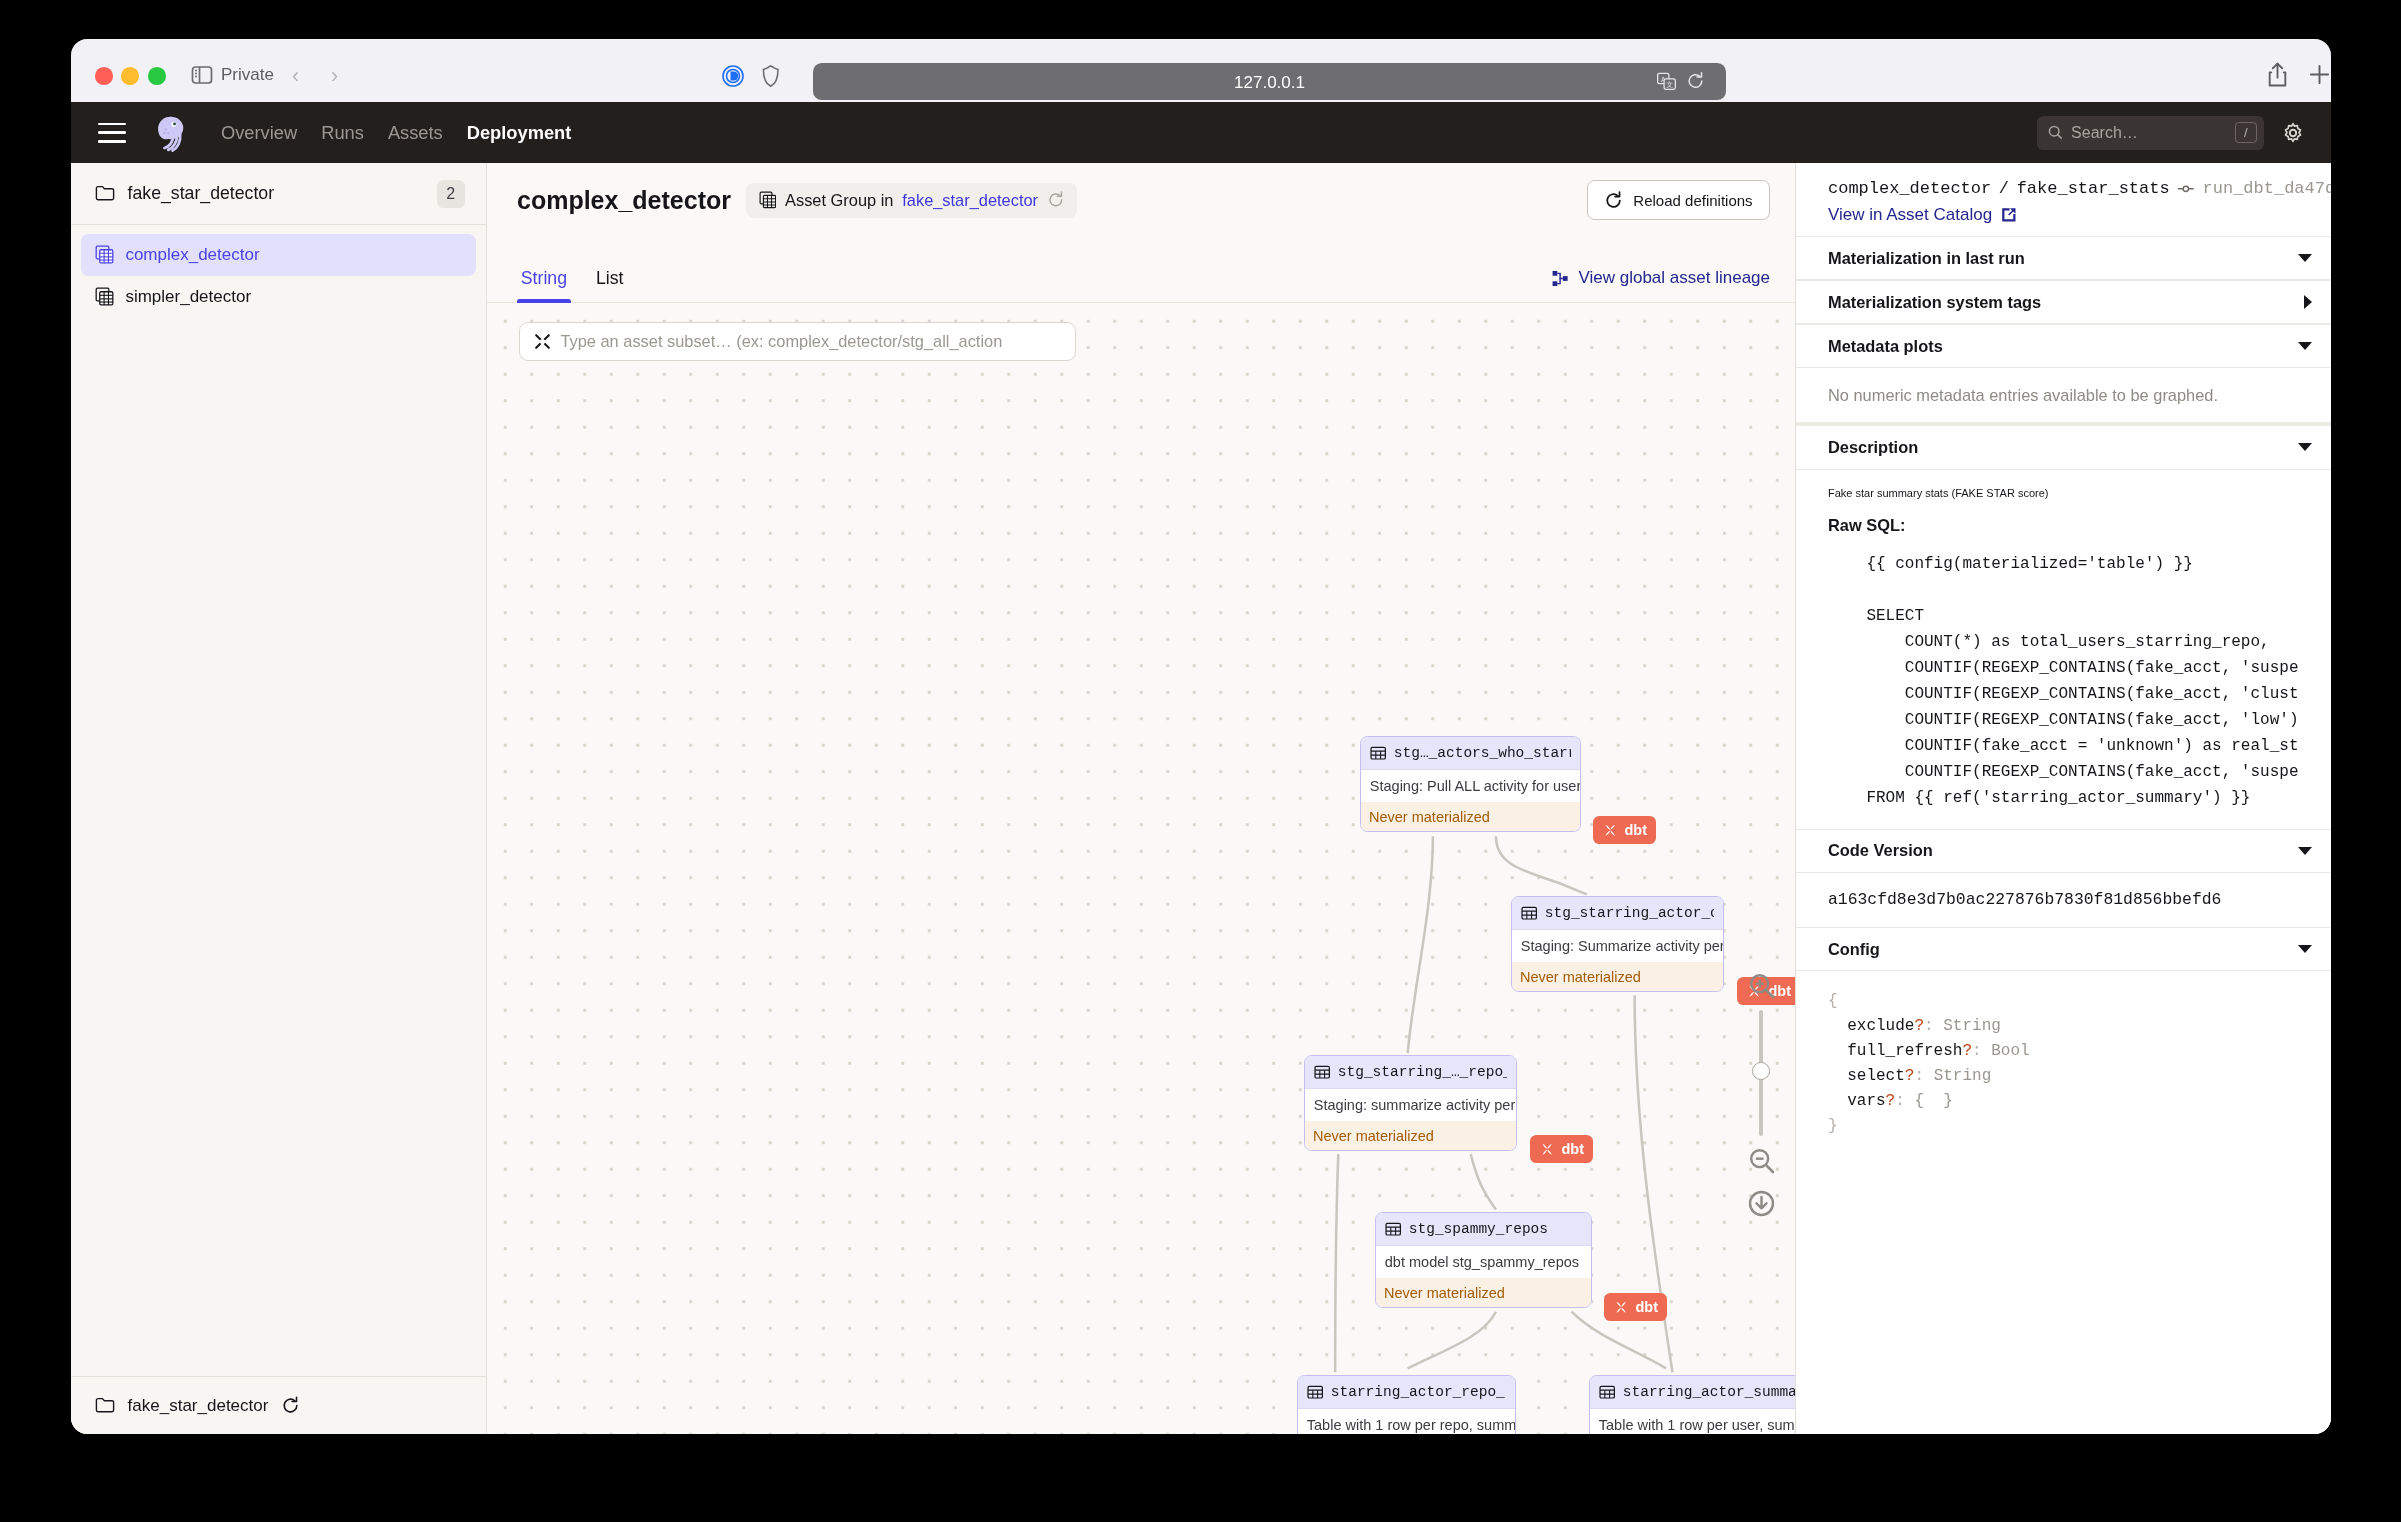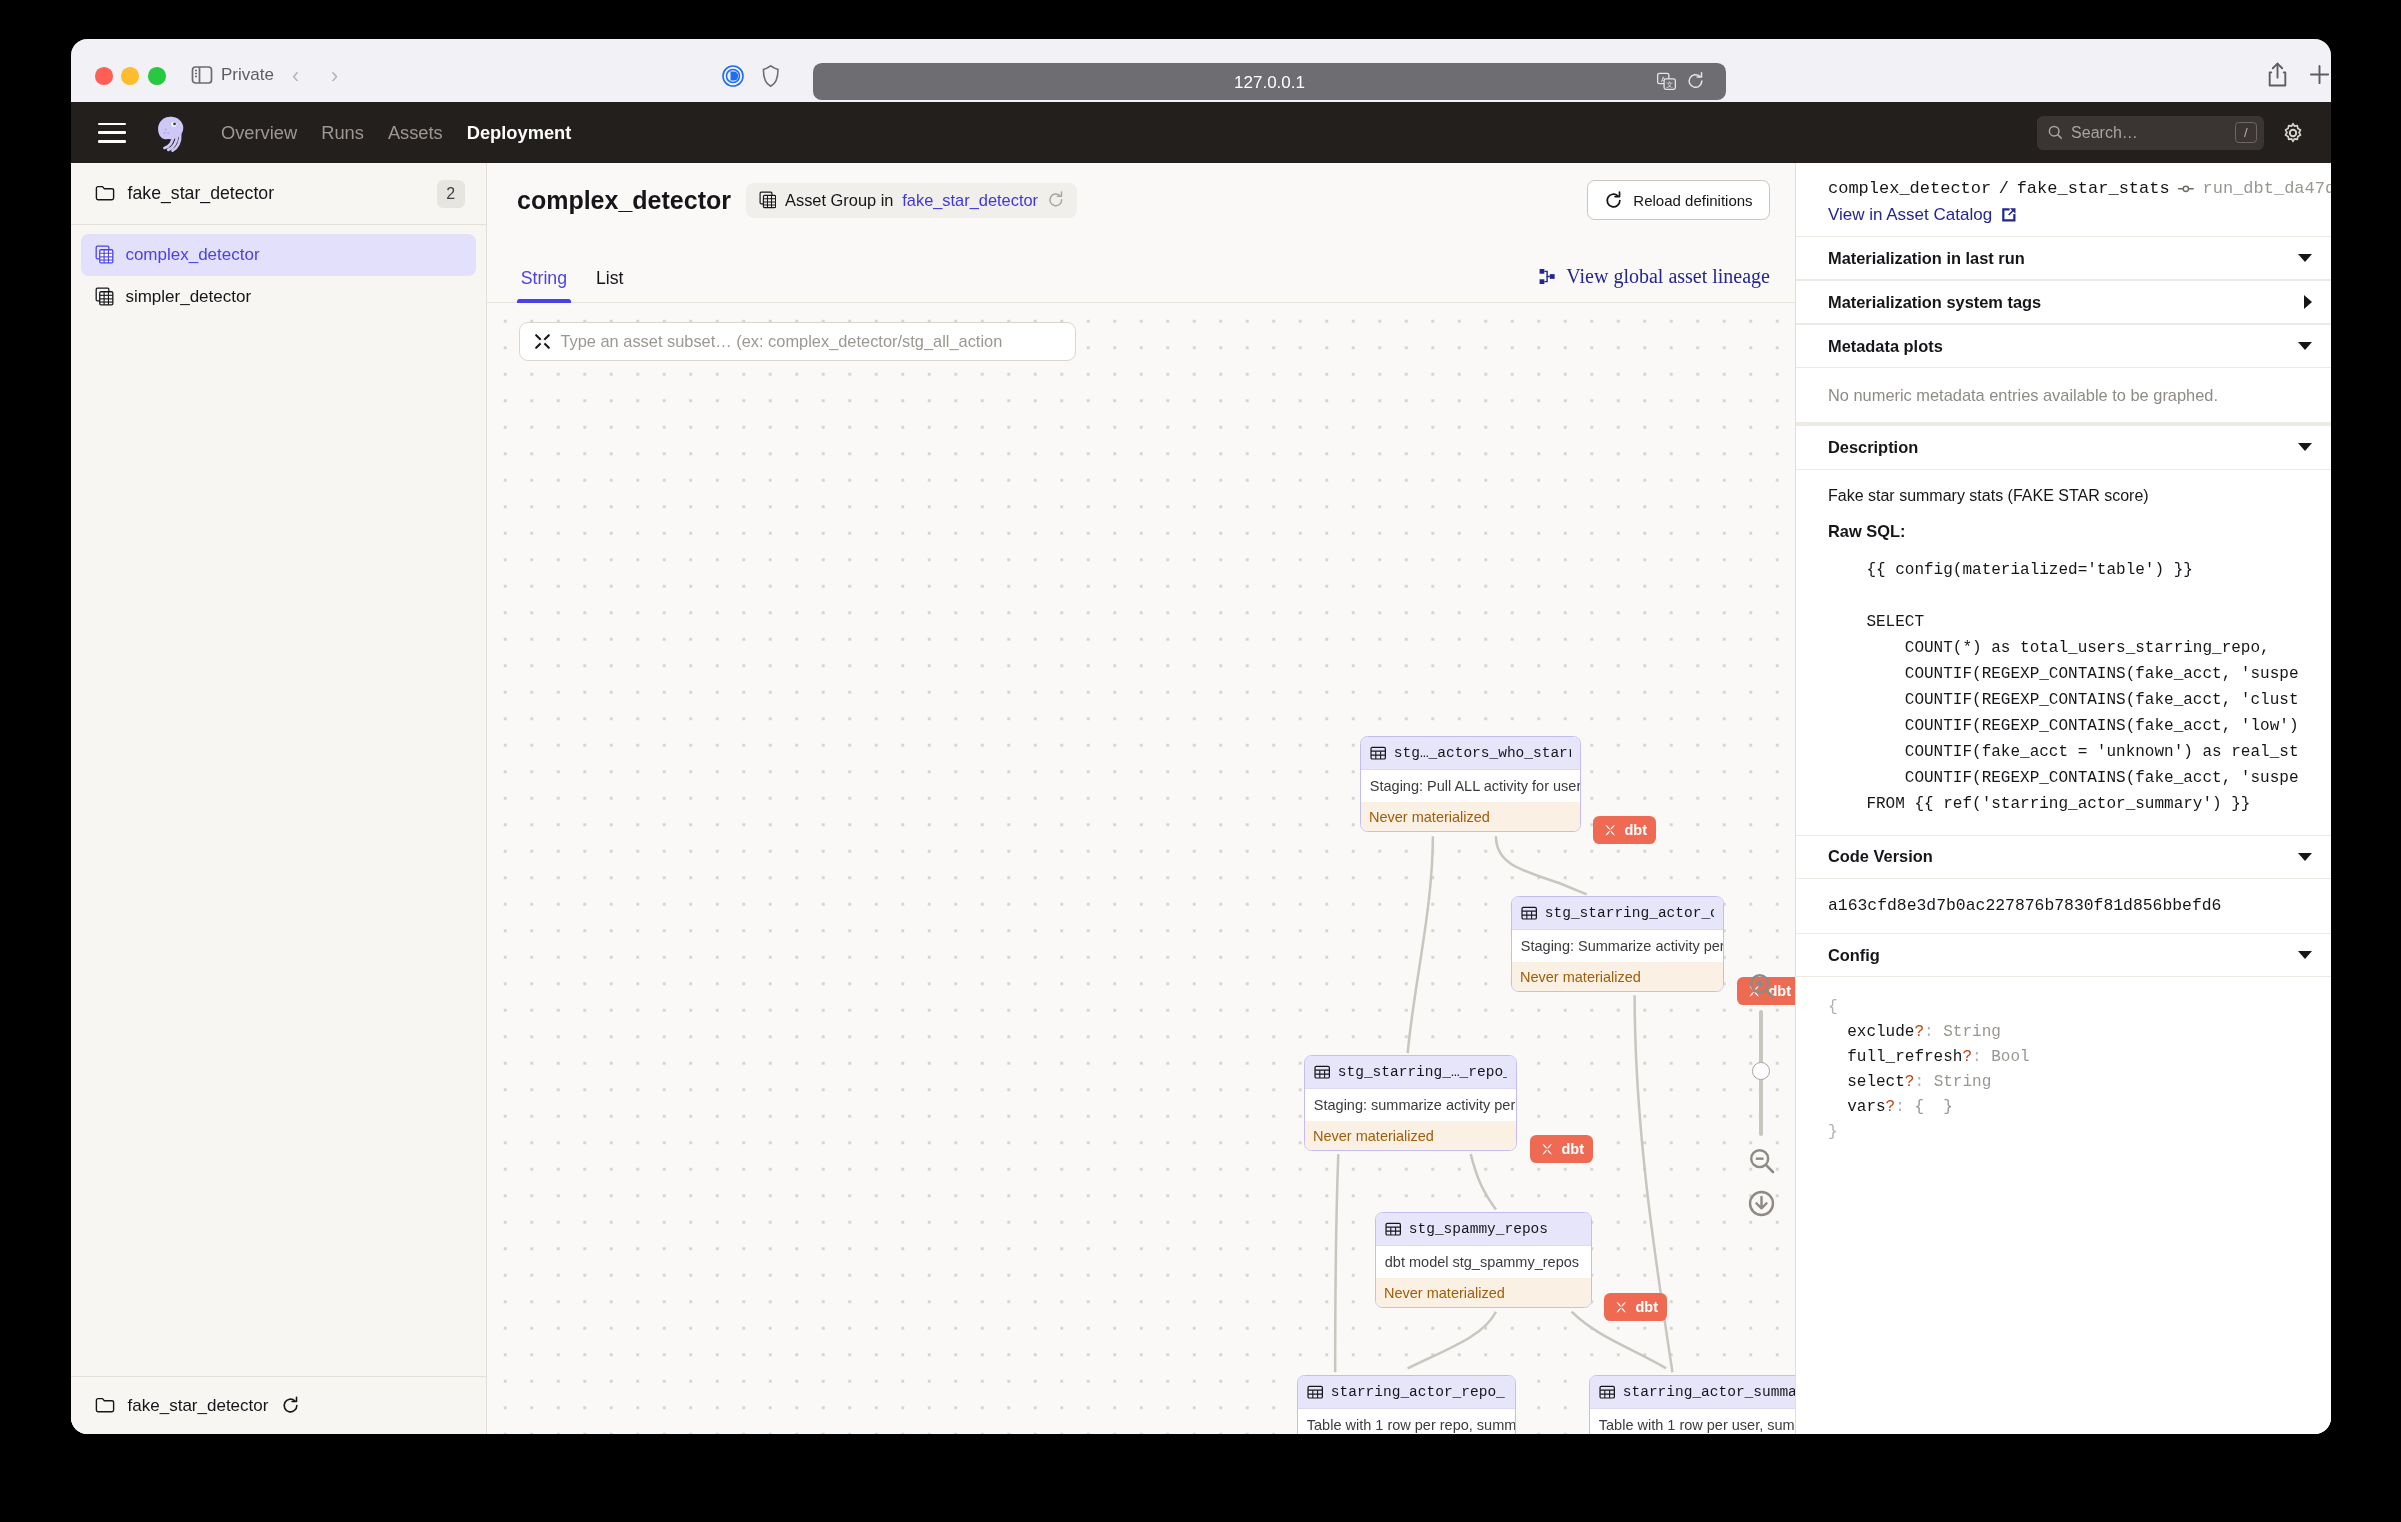--- a/index.html
+++ b/index.html
@@ -238,21 +238,21 @@
   .tab.active::after {
     content: ""; position: absolute; left: 0; right: 0; bottom: -1.3px;
     height: 4.4px; background: #4b41e8; border-radius: 2.5px 2.5px 0 0;
   }
   #view-global-lineage {
     margin-left: auto;
     display: flex; align-items: center; gap: 8.8px;
     padding-bottom: 14px;
     cursor: pointer;
   }
-  #view-global-lineage-label { font-size: 20px; color: #24268f; font-family: Liberation Serif, serif; }
+  #view-global-lineage-label { font-size: 17px; color: #24268f; }
 
   
   #lineage-area {
     position: relative;
     flex: 1;
     background-color: #faf9f7;
     background-image: radial-gradient(#d9d5cd 1.4px, transparent 1.4px);
     background-size: 26.5px 26.5px;
     background-position: 5px 5px;
     overflow: hidden;
@@ -385,21 +385,21 @@
     border-top: 8.2px solid #16161a;
   }
   .caret-right {
     border-top: 7px solid transparent; border-bottom: 7px solid transparent;
     border-left: 8.2px solid #16161a;
   }
   .section-body { padding: 17.7px 19px 17.7px 32px; }
   .muted-text { font-size: 16.4px; color: #8e8b86; }
   .section-divider-strong { height: 3.2px; background: #eceae5; }
 
-  #description-text { font-size: 16px; color: #16161a; }
+  #description-text { font-size: 11px; color: #16161a; }
   #rawsql-label { font-size: 16.4px; font-weight: 700; color: #16161a; margin-top: 16.4px; }
   #rawsql-block {
     margin-top: 16.4px;
     font-family: "Liberation Mono", monospace;
     font-size: 16px; line-height: 26px; color: #16161a;
     white-space: pre;
     overflow: hidden;
   }
   #code-version-value {
     font-family: "Liberation Mono", monospace;

